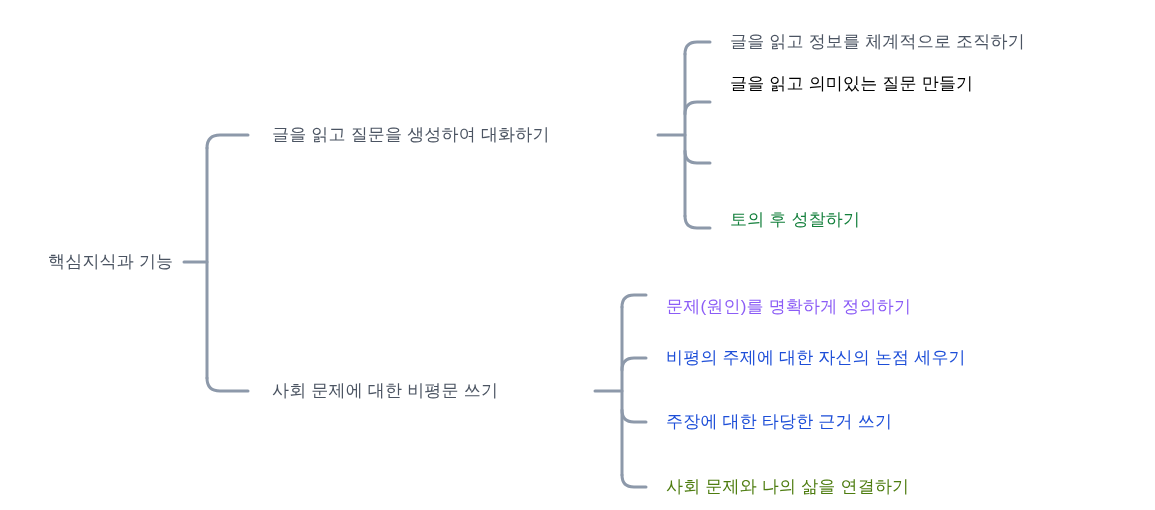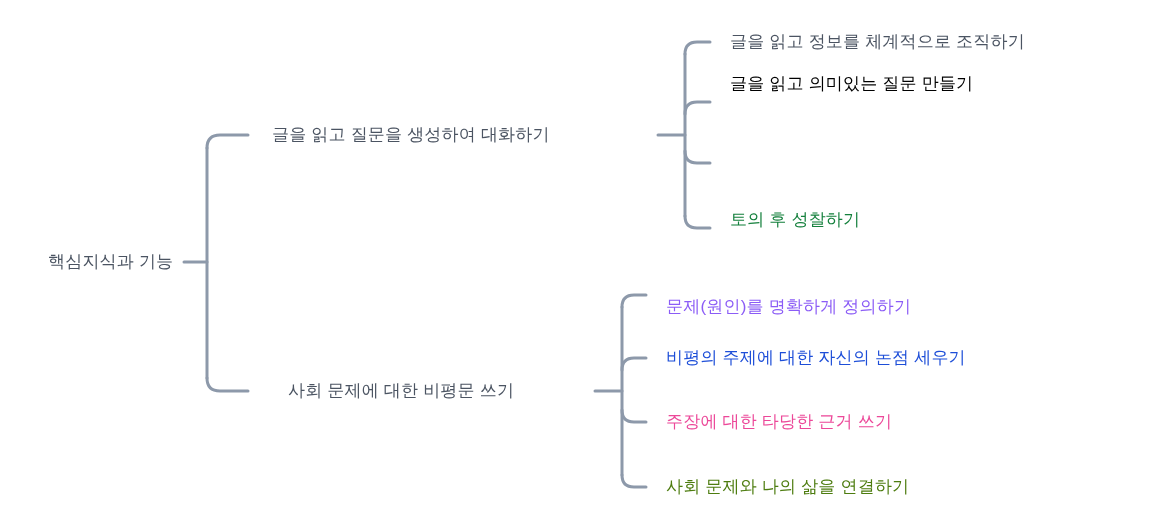--- a/index.html
+++ b/index.html
@@ -54,30 +54,30 @@
       <path d="M 646 295 L 634 295 Q 622 295 622 307" fill="none" stroke="#8d99aa" stroke-width="3" stroke-linecap="round" stroke-linejoin="round"></path>
       <path d="M 646 358 L 634 358 Q 622 358 622 370" fill="none" stroke="#8d99aa" stroke-width="3" stroke-linecap="round" stroke-linejoin="round"></path>
       <path d="M 646 422 L 634 422 Q 622 422 622 410" fill="none" stroke="#8d99aa" stroke-width="3" stroke-linecap="round" stroke-linejoin="round"></path>
       <path d="M 646 487 L 634 487 Q 622 487 622 475" fill="none" stroke="#8d99aa" stroke-width="3" stroke-linecap="round" stroke-linejoin="round"></path>
     </svg>
 
   <div class="node-label" style="left: 48px; top: 262px; color: rgb(75, 84, 98);">핵심지식과 기능</div>
 
   <div class="node-label" style="left: 272px; top: 135px; color: rgb(75, 84, 98);">글을 읽고 질문을 생성하여 대화하기</div>
 
-  <div class="node-label" style="left: 272px; top: 391px; color: rgb(75, 84, 98); margin-left: 16px;">사회 문제에 대한 비평문 쓰기</div>
+  <div class="node-label" style="left: 272px; top: 391px; color: rgb(75, 84, 98);">사회 문제에 대한 비평문 쓰기</div>
 
   <div class="node-label" style="left: 730px; top: 42px; color: rgb(75, 84, 98);">글을 읽고 정보를 체계적으로 조직하기</div>
 
   <div class="node-label" style="left: 730px; top: 84px; color: #000000;">글을 읽고 의미있는 질문 만들기</div>
 
 
   <div class="node-label" style="left: 730px; top: 220px; color: #15803d;">토의 후 성찰하기</div>
 
   <div class="node-label" style="left: 666px; top: 295px; color: #8b5cf6; margin-top: 12px;">문제(원인)를 명확하게 정의하기</div>
 
   <div class="node-label" style="left: 666px; top: 358px; color: #1d4ed8;">비평의 주제에 대한 자신의 논점 세우기</div>
 
-  <div class="node-label" style="left: 666px; top: 422px; color: #ec4899;">주장에 대한 타당한 근거 쓰기</div>
+  <div class="node-label" style="left: 666px; top: 422px; color: #1d4ed8;">주장에 대한 타당한 근거 쓰기</div>
 
   <div class="node-label" style="left: 666px; top: 487px; color: #4d7c0f;">사회 문제와 나의 삶을 연결하기</div>
 
 </div>
 
 </body></html>

